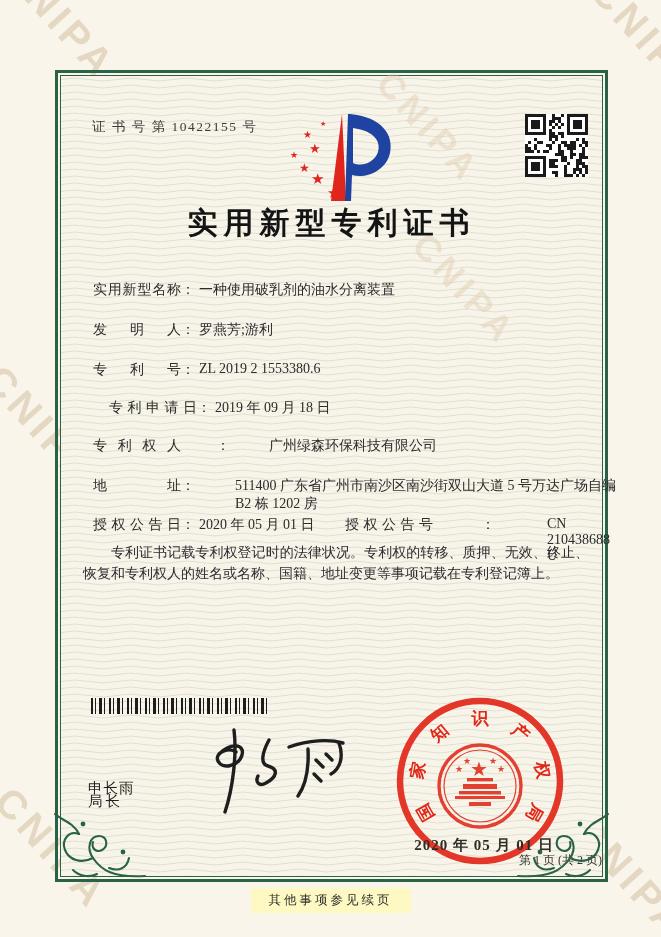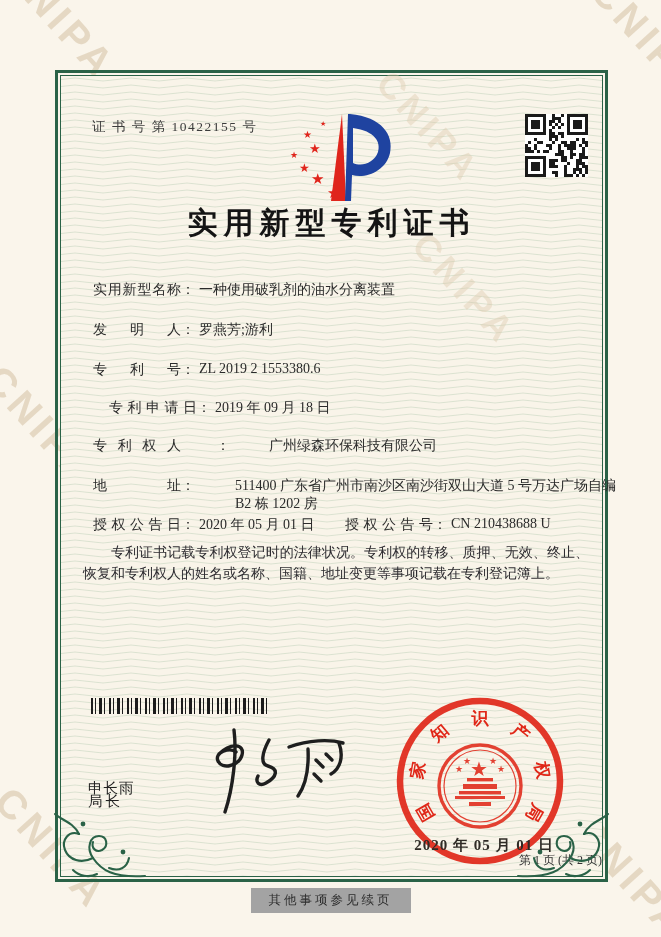--- a/index.html
+++ b/index.html
@@ -56,21 +56,21 @@
   .colon{flex:none;margin-right:4px;}
   .f-value{display:inline-block;}
   .row-name{top:205px;}
   .row-inventor{top:245px;}
   .row-patentno{top:285px;}
   .row-filing{top:323px;margin-left:16px;}
   .row-patentee{top:361px;gap:35px;}
   .row-address{top:401px;}
   .row-address .f-value{width:400px;line-height:17.5px;margin-left:36px;}
   .row-grant{top:440px;width:500px;}
-  .grant-group2{position:absolute;left:252px;top:0;display:flex;}
+  .grant-group2{position:absolute;left:252px;top:0;display:flex;gap:48px;}
   
   .paras{
     position:absolute;left:22px;top:466px;width:506px;
     font-size:14px;line-height:21.4px;color:#2e2c31;
     text-align:justify;
   }
   .paras p{margin:0;text-indent:2em;}
   
   .barcode{
     position:absolute;left:30px;top:622px;width:176px;height:16px;
@@ -100,21 +100,21 @@
     position:absolute;left:0;top:776px;width:100%;
     text-align:right;font-size:12px;color:#333;z-index:4;
   }
   
   .flourish{position:absolute;bottom:-8px;width:94px;height:72px;z-index:5;}
   .flourish.left{left:-8px;}
   .flourish.right{right:-8px;transform:scaleX(-1);}
   
   .cont-note{
     position:absolute;left:50%;top:888px;transform:translateX(-50%);
-    background:#a3a3a3;padding:4px 18px;
+    background:#fef9c3;padding:4px 18px;
     font-size:12.5px;letter-spacing:3px;color:#2d2d2d;z-index:6;
     white-space:nowrap;
   }
 </style>
 </head>
 <body>
 
 <div class="page">
 
   <div class="wm" style="left:-14px;top:-4px;">CNIPA</div>

